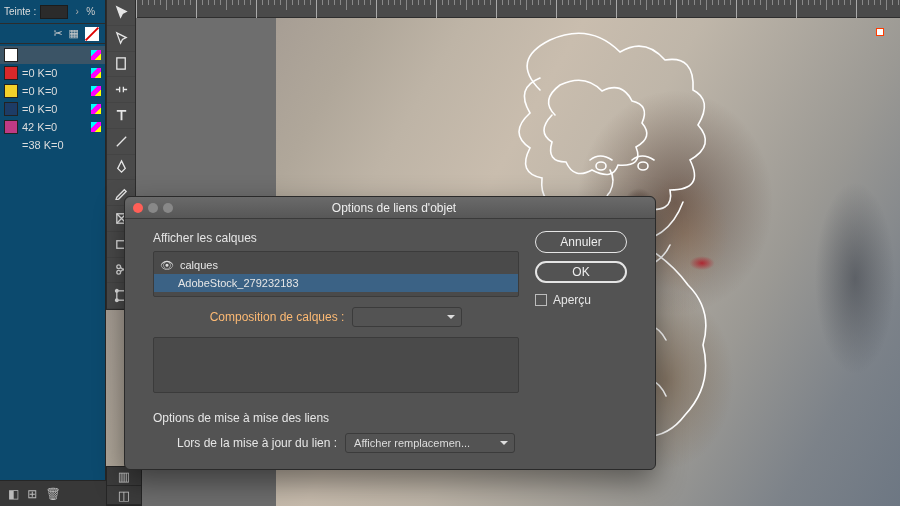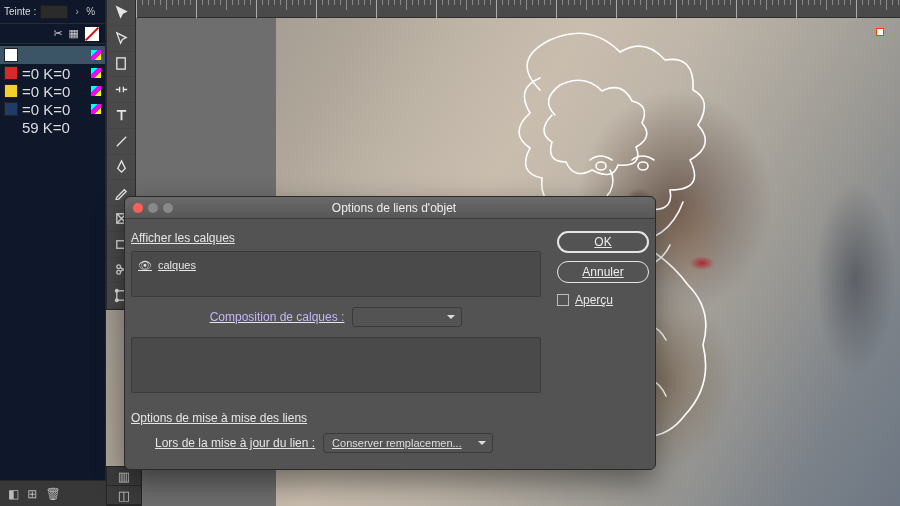--- a/index.html
+++ b/index.html
@@ -25,37 +25,37 @@
   }
   .sketch-overlay svg{width:100%;height:100%;}
 
   
   .sel-handle{position:absolute;width:8px;height:8px;border:1px solid #ff3b00;background:#fff;}
   .sel-line{position:absolute;background:rgba(255,59,0,.9);}
 
   
   .left-stack{
     position:absolute; left:0; top:0; width:106px; height:100%;
-    background:#0f172a; border-right:1px solid #262626;
+    background:#0c4a6e; border-right:1px solid #262626;
     font-size:10px; color:#ddd;
   }
   .tint-row{height:24px;display:flex;align-items:center;padding:0 4px;gap:4px;border-bottom:1px solid #2c2c2c;}
   .tint-row input{width:28px;height:14px;background:#2b2b2b;border:1px solid #1c1c1c;color:#ddd;font-size:9px;padding:0 2px;}
   .tint-row .chev{width:10px;text-align:center;color:#aaa;}
   .tint-row .pct{color:#ccc;}
   .mini-toolbar{height:20px;display:flex;align-items:center;justify-content:flex-end;gap:6px;padding:0 6px;border-bottom:1px solid #2c2c2c;}
   .mini-toolbar span{color:#ccc;font-size:11px;}
   .sw-diag{width:14px;height:14px;position:relative;background:#fff;}
   .sw-diag::after{content:"";position:absolute;left:-2px;top:6px;width:18px;height:2px;background:#d00;transform:rotate(-45deg);}
   .swatch-list{padding:2px 0;}
   .sw-row{height:18px;display:flex;align-items:center;padding:0 4px;gap:4px;}
   .sw-row.sel{background:#3b5466;}
   .sw-chip{width:14px;height:14px;border:1px solid #222;}
   .sw-mark{width:10px;height:10px;margin-left:auto;}
-  .sw-label{font-size:15px;white-space:nowrap;overflow:hidden;text-overflow:ellipsis;flex:1;margin-top:36px;}
+  .sw-label{font-size:11px;white-space:nowrap;overflow:hidden;text-overflow:ellipsis;flex:1;margin-top:36px;}
 
   
   .tool-strip{
     position:absolute; left:106px; top:0; width:30px; height:310px;
     background:#4a4a4a; border:1px solid #2c2c2c; border-top:none;
     display:flex; flex-direction:column;
   }
   .tool-btn{
     height:26px;display:flex;align-items:center;justify-content:center;
     color:#e8e8e8;font-size:13px;border-bottom:1px solid rgba(0,0,0,.08);
@@ -85,33 +85,33 @@
     box-shadow:0 12px 30px rgba(0,0,0,.45);
     color:#e6e6e6;font-size:12px;
   }
   .dlg-titlebar{height:22px;background:linear-gradient(#6a6a6a,#575757);border-bottom:1px solid #3a3a3a;border-radius:6px 6px 0 0;display:flex;align-items:center;}
   .traffic{display:flex;gap:5px;padding-left:8px;}
   .tl{width:10px;height:10px;border-radius:50%;}
   .tl.r{background:#ff5f57;}
   .tl.y{background:#888;}
   .tl.g{background:#888;}
   .dlg-title{flex:1;text-align:center;font-size:12px;color:#eee;padding-right:40px;}
-  .dlg-body{display:flex;padding:12px 6px 16px;gap:16px;text-decoration:underline;}
+  .dlg-body{display:flex;padding:12px 28px 16px;gap:16px;}
   .dlg-left{flex:1;}
   .dlg-right{width:92px;display:flex;flex-direction:column;gap:8px;align-items:stretch;}
   .section-label{font-size:12px;margin-bottom:6px;}
   .layer-box{
     height:46px;background:#4a4a4a;border:1px solid #3b3b3b;border-radius:2px;
     padding:4px 6px;font-size:11px;overflow:hidden;
   }
   .layer-line{display:flex;align-items:center;gap:6px;height:18px;}
   .eye{font-size:11px;color:#ddd;}
   .layer-box .sel{background:#3b6285;margin:0 -6px;padding:0 6px 0 24px;}
   .comp-row{display:flex;align-items:center;gap:8px;margin-top:10px;justify-content:center;}
-  .comp-label{color:#c4b5fd;}
+  .comp-label{color:#fdba74;}
   .dropdown{
     height:20px;min-width:110px;background:#535353;border:1px solid #3b3b3b;border-radius:3px;
     display:flex;align-items:center;padding:0 18px 0 8px;position:relative;color:#ddd;font-size:11px;
   }
   .dropdown::after{content:"";position:absolute;right:6px;top:7px;border:4px solid transparent;border-top-color:#ddd;}
   .filler{height:56px;background:#4a4a4a;border:1px solid #3b3b3b;border-radius:2px;margin-top:10px;}
   .link-opts{margin-top:18px;}
   .link-label{font-size:12px;margin-bottom:8px;}
   .link-row{display:flex;align-items:center;gap:8px;padding-left:24px;}
   .dropdown.wide{min-width:170px;}
@@ -312,21 +312,26 @@
         <span class="sw-label">=0 K=0</span>
         <span class="sw-mark" style="background:linear-gradient(135deg,#0ff 0 33%,#f0f 33% 66%,#ff0 66%)"></span>
       </div>
       <div class="sw-row">
         <span class="sw-chip" style="background:#f3d12a"></span>
         <span class="sw-label">=0 K=0</span>
         <span class="sw-mark" style="background:linear-gradient(135deg,#0ff 0 33%,#f0f 33% 66%,#ff0 66%)"></span>
       </div>
       <div class="sw-row">
         <span class="sw-chip" style="background:#1d3c66"></span>
-        <span class="sw-label">59 K=0</span>
+        <span class="sw-label">42 K=0</span>
+        <span class="sw-mark" style="background:linear-gradient(135deg,#0ff 0 33%,#f0f 33% 66%,#ff0 66%)"></span>
+      </div>
+      <div class="sw-row">
+        <span class="sw-chip" style="background:#c03a84"></span>
+        <span class="sw-label">=38 K=0</span>
         <span class="sw-mark" style="background:linear-gradient(135deg,#0ff 0 33%,#f0f 33% 66%,#ff0 66%)"></span>
       </div>
     </div>
   <div class="pages-strip">
     <span>◧</span>
     <span>⊞</span>
     <span>🗑</span>
   </div>
 </div>
 
@@ -415,46 +420,49 @@
     <div class="dlg-title">Options de liens d'objet</div>
   </div>
   <div class="dlg-body">
     <div class="dlg-left">
       <div class="section-label">Afficher les calques</div>
       <div class="layer-box">
         <div class="layer-line">
           <span class="eye">👁</span>
           <span>calques</span>
         </div>
+        <div class="layer-line sel">
+          <span>AdobeStock_279232183</span>
+        </div>
       </div>
       <div class="comp-row">
         <span class="comp-label">Composition de calques :</span>
         <div class="dropdown">
           <span class="dd-label"></span>
         </div>
       </div>
       <div class="filler"></div>
 
       <div class="link-opts">
         <div class="link-label">Options de mise à mise des liens</div>
         <div class="link-row">
           <span>Lors de la mise à jour du lien :</span>
           <div class="dropdown wide">
-            <span class="dd-label">Conserver remplacemen...</span>
+            <span class="dd-label">Afficher remplacemen...</span>
           </div>
         </div>
       </div>
     </div>
 
     <div class="dlg-right">
+      <div class="pill-btn">
+          <span>Annuler</span>
+        </div>
       <div class="pill-btn primary">
           <span>OK</span>
-        </div>
-      <div class="pill-btn">
-          <span>Annuler</span>
         </div>
       <div class="chk-row">
         <div class="chk"></div>
         <span>Aperçu</span>
       </div>
     </div>
   </div>
 </div>
 
 </body></html>

